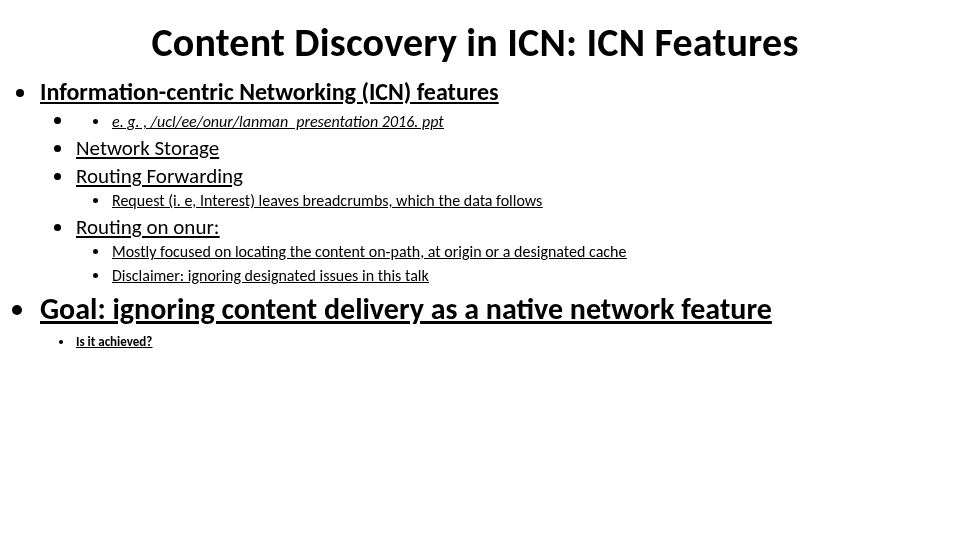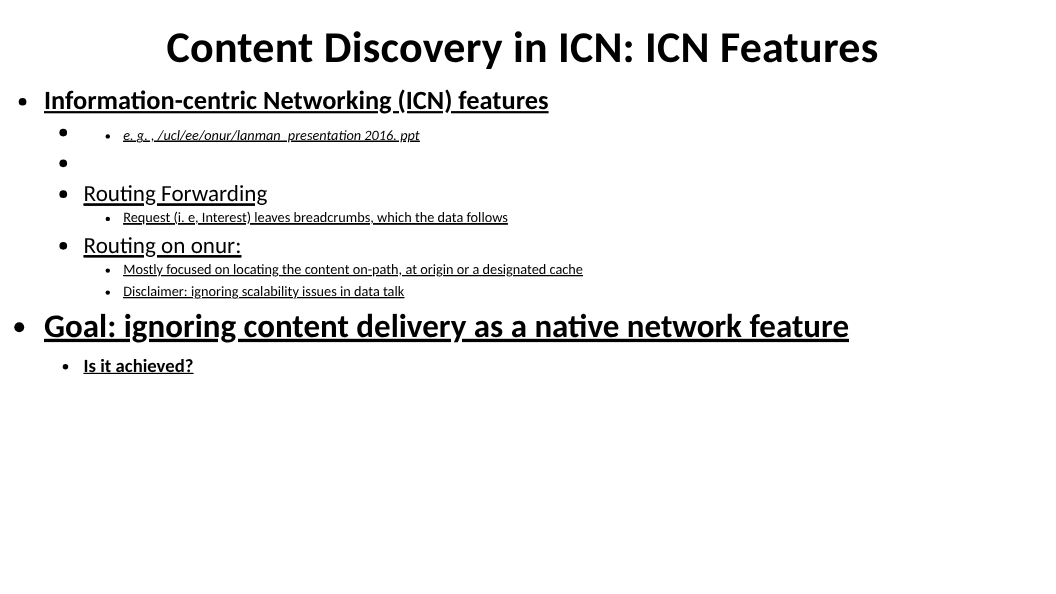--- a/index.html
+++ b/index.html
@@ -35,38 +35,38 @@
   .lvl2 > li {
     font-size: 21px;
     font-weight: 400;
     margin-left: 34px;
     padding-left: 2px;
     line-height: 1.3;
     margin-bottom: 1px;
   }
   
   .lvl3 > li {
-    font-size: 13px;
+    font-size: 16px;
     font-weight: 400;
     margin-left: 34px;
     padding-left: 2px;
     line-height: 1.35;
     margin-bottom: 2px;
   }
   .italic { font-style: italic; }
   .bold { font-weight: 700; }
   .goal > li {
     font-size: 30px;
     font-weight: 700;
     line-height: 1.15;
     margin-top: 6px;
     margin-left: 20px;
   }
   .goal-sub > li {
-    font-size: 17px;
+    font-size: 13px;
     font-weight: 700;
     margin-left: 34px;
     line-height: 1.4;
     margin-top: 6px;
   }
 </style>
 </head>
 <body>
 
 <h1 class="title">Content Discovery in ICN: ICN Features</h1>
@@ -74,32 +74,33 @@
 <ul class="lvl1">
   <li>
     <span>Information-centric Networking (ICN) features</span>
     <ul class="lvl2">
       <li>
         <ul class="lvl3">
           <li><span class="italic">e. g. , /ucl/ee/onur/lanman_presentation 2016. ppt</span></li>
         </ul>
       </li>
       <li>
+        <span>Network Storage</span>
       </li>
       <li>
         <span>Routing Forwarding</span>
         <ul class="lvl3">
           <li><span>Request (i. e, Interest) leaves breadcrumbs, which the data follows</span></li>
         </ul>
       </li>
       <li>
         <span>Routing on onur:</span>
         <ul class="lvl3">
           <li><span>Mostly focused on locating the content on-path, at origin or a designated cache</span></li>
-          <li><span>Disclaimer: ignoring scalability issues in data talk</span></li>
+          <li><span>Disclaimer: ignoring designated issues in this talk</span></li>
         </ul>
       </li>
     </ul>
   </li>
 </ul>
 
 <ul class="lvl1 goal">
   <li>
     <span>Goal: ignoring content delivery as a native network feature</span>
     <ul class="lvl2 goal-sub">

